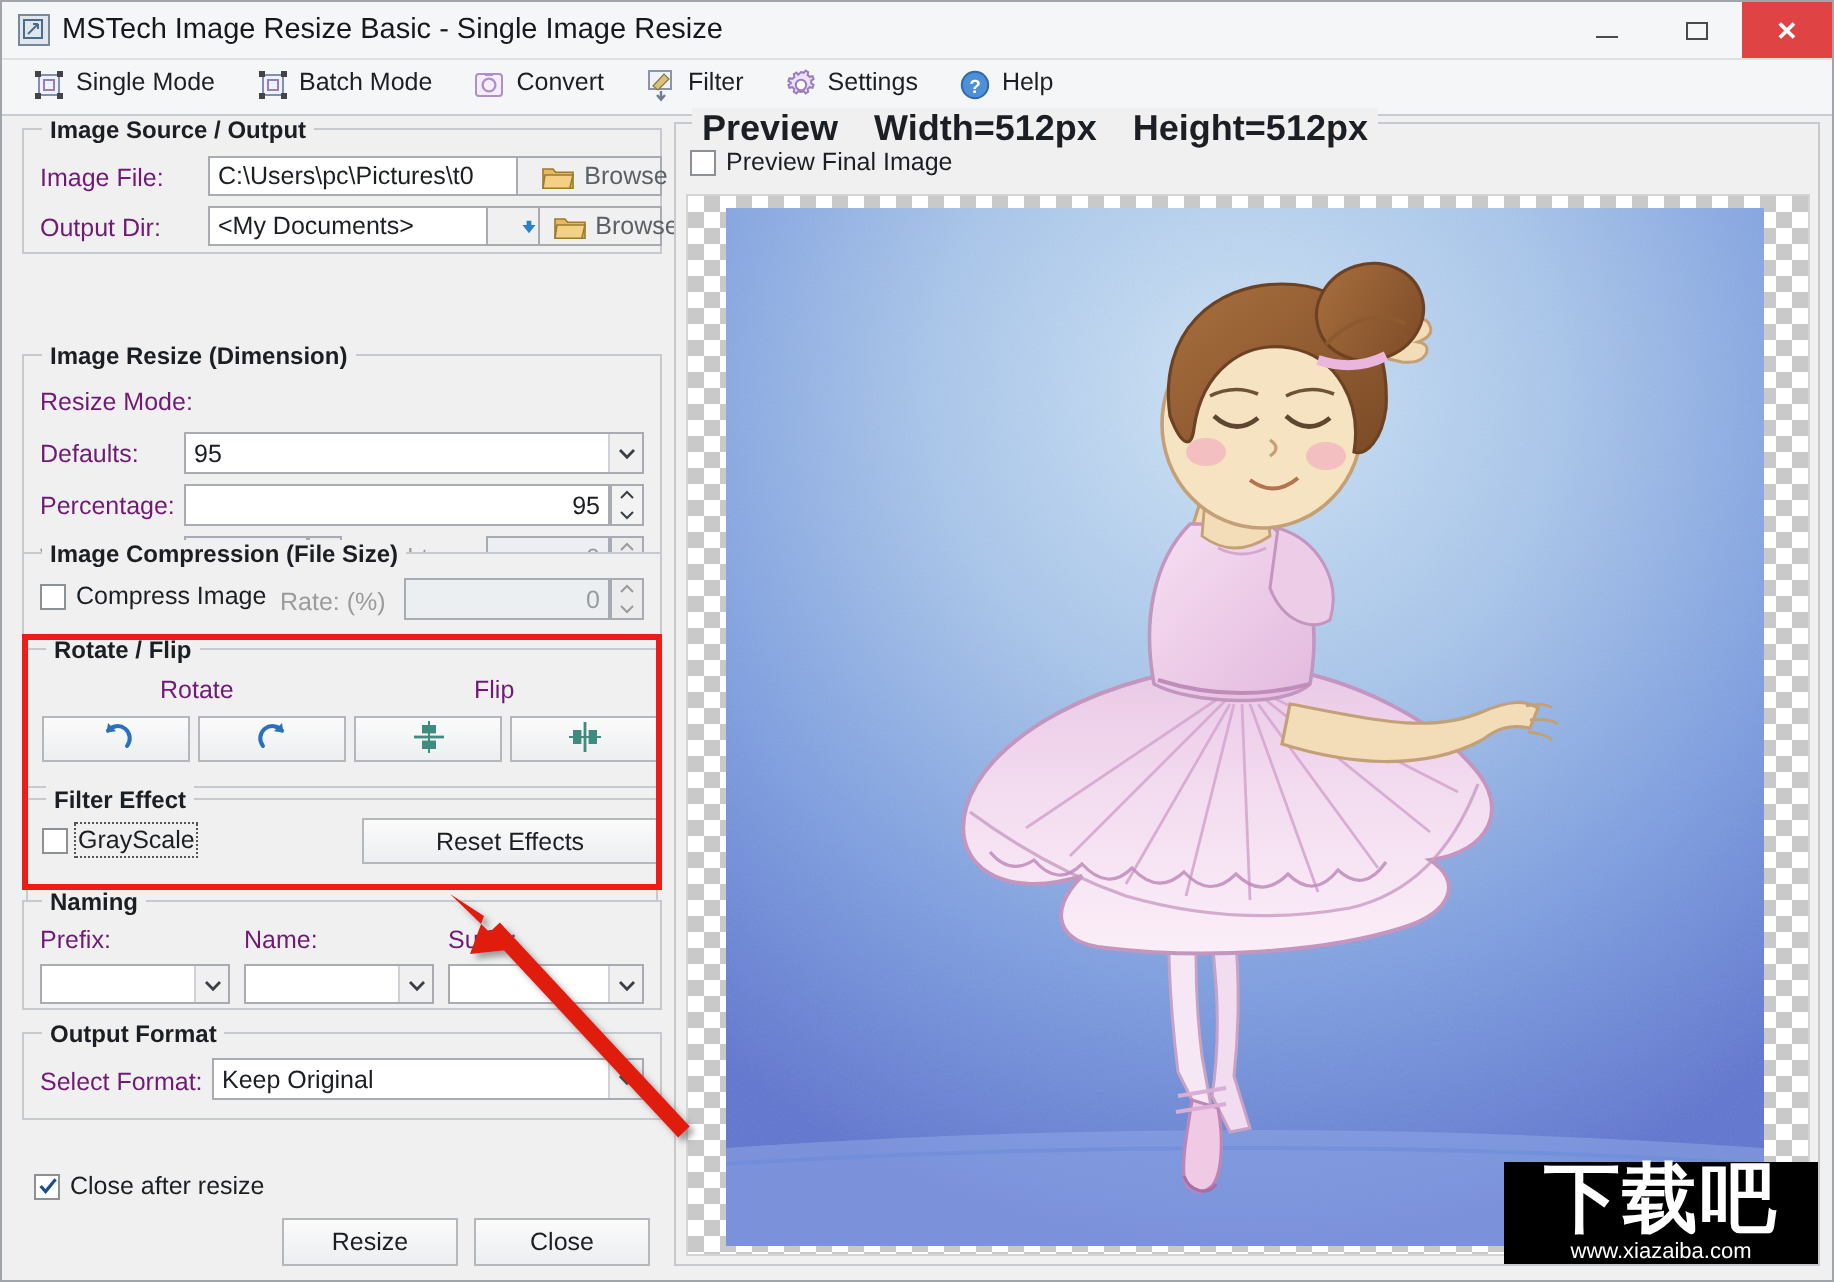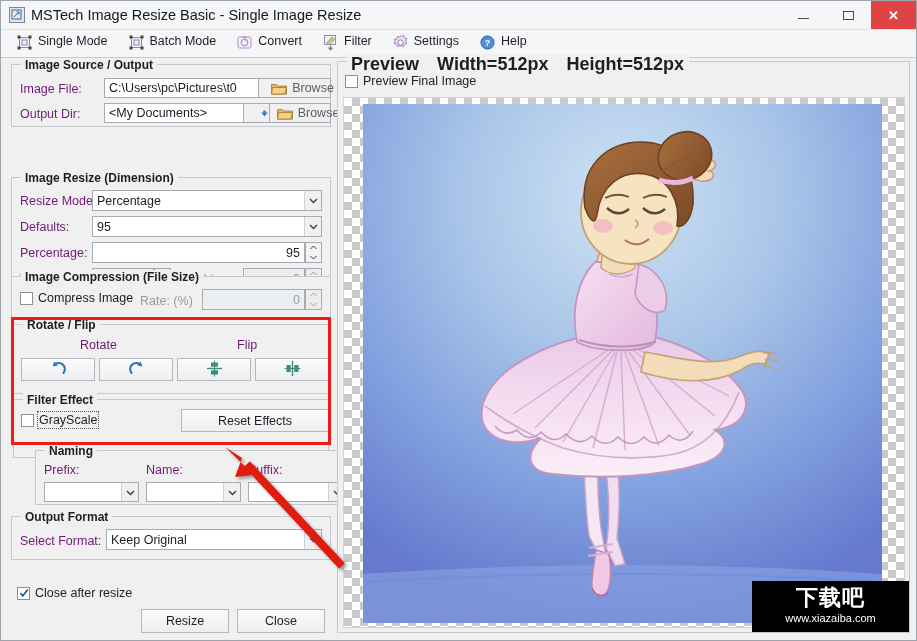--- a/index.html
+++ b/index.html
@@ -183,22 +183,22 @@
   }
   #ballerina-wrap svg { display:block; width: 100%; height: 100%; }
 
   #watermark {
     position: absolute; right: 0px; bottom: 0px;
     width: 157px; height: 51px; background: #000;
     display: flex; flex-direction: column;
     align-items: center; justify-content: center;
     z-index: 30;
   }
-  #wm-cn { color: #fff; font-size: 22px; font-weight: bold; line-height: 1;
-           letter-spacing: 1px; font-family: Liberation Mono, monospace; }
+  #wm-cn { color: #fff; font-size: 38px; font-weight: bold; line-height: 1;
+           letter-spacing: 1px; font-family: Liberation Serif, serif; }
   #wm-url { color: #fff; font-size: 11px; line-height: 1; margin-top: 2px; }
 </style>
 </head>
 <body>
 
 <div id="app">
 
   <div id="titlebar">
     <div id="title-icon">
       <svg width="12" height="12" viewBox="0 0 12 12">
@@ -326,28 +326,20 @@
           </svg>
         </span>
         <span>Browse</span>
       </div>
     </div>
 
     <div class="group" style="left:2px; top:80px; width:320px; height:121px;margin-top:36px;">
       <div class="legend">Image Resize (Dimension)</div>
 
       <div class="fieldlabel" style="left:8px; top:16px;">Resize Mode:</div>
-      <div class="combo" style="left:80px; top:12px; width:230px; height:21px;">
-        <span>Percentage</span>
-        <span class="arrow">
-          <svg class="chev" viewBox="0 0 9 9">
-              <path d="M1 3 L4.5 6.6 L8 3" stroke="#3a3f45" stroke-width="1.4" fill="none"></path>
-            </svg>
-        </span>
-      </div>
 
       <div class="fieldlabel" style="left:8px; top:42px;">Defaults:</div>
       <div class="combo" style="left:80px; top:38px; width:230px; height:21px;">
         <span>95</span>
         <span class="arrow">
           <svg class="chev" viewBox="0 0 9 9">
               <path d="M1 3 L4.5 6.6 L8 3" stroke="#3a3f45" stroke-width="1.4" fill="none"></path>
             </svg>
         </span>
       </div>
@@ -453,21 +445,21 @@
 
       <div class="checkbox" style="left:7px; top:13px;">
         <span class="box"></span>
         <span class="focus-dots">GrayScale</span>
       </div>
       <div class="btn" style="left:167px; top:9px; width:148px; height:23px;">
         <span>Reset Effects</span>
       </div>
     </div>
 
-    <div class="group" style="left:2px; top:389px; width:320px; height:55px;margin-left:24px;">
+    <div class="group" style="left:2px; top:389px; width:320px; height:55px;">
       <div class="legend">Naming</div>
 
       <div class="fieldlabel" style="left:8px; top:12px;">Prefix:</div>
       <div class="combo" style="left:8px; top:31px; width:95px; height:20px;">
         <span></span>
         <span class="arrow">
           <svg class="chev" viewBox="0 0 9 9">
               <path d="M1 3 L4.5 6.6 L8 3" stroke="#3a3f45" stroke-width="1.4" fill="none"></path>
             </svg>
         </span>

